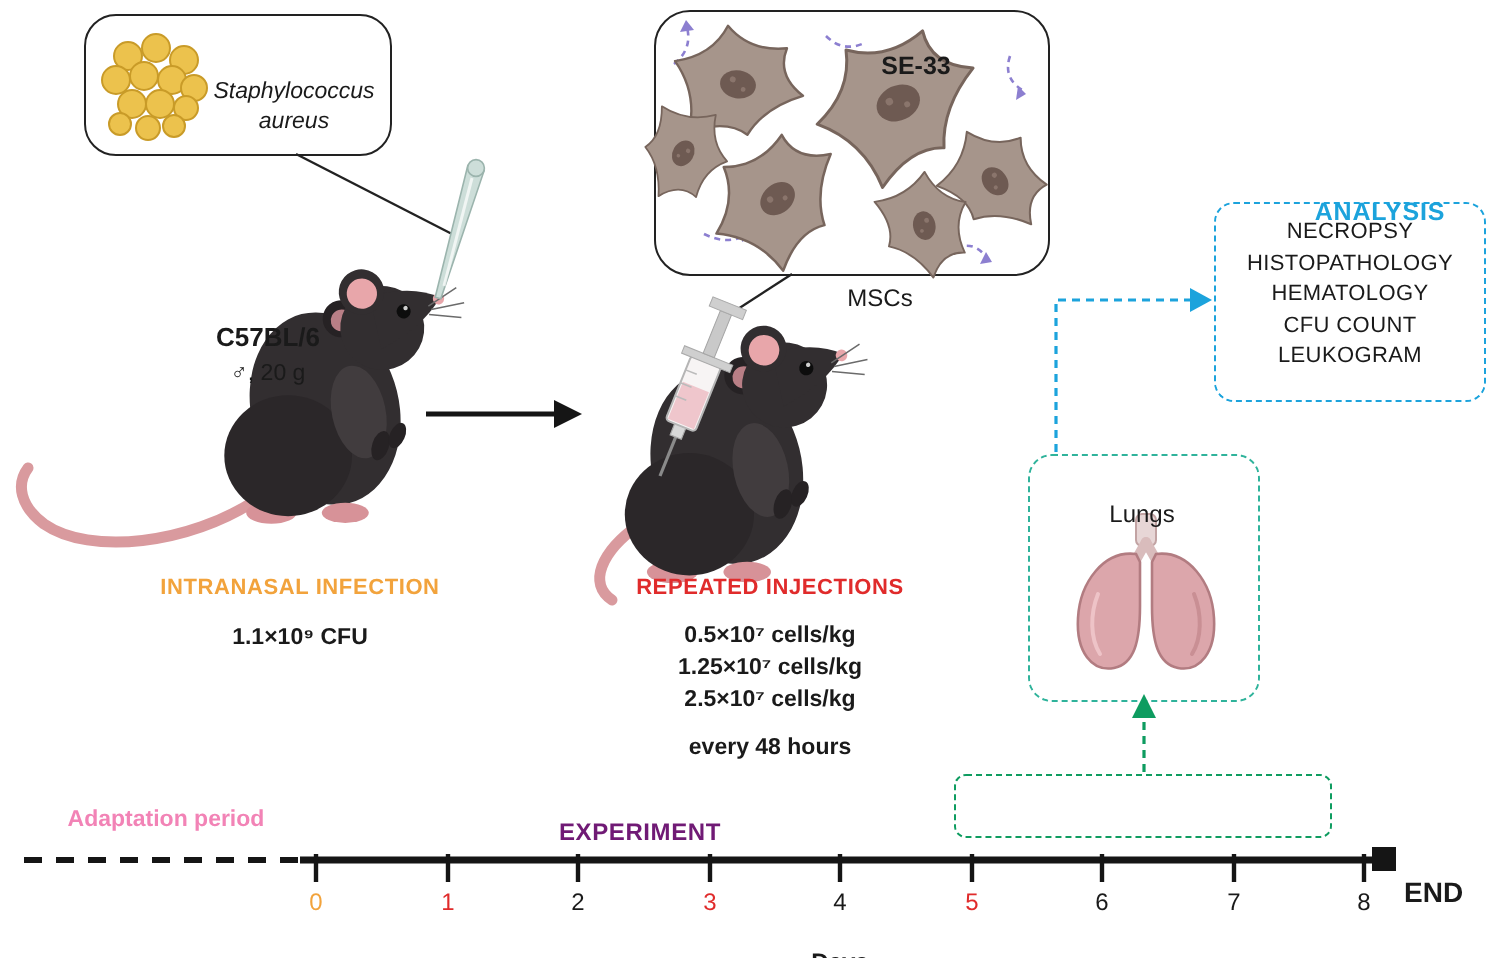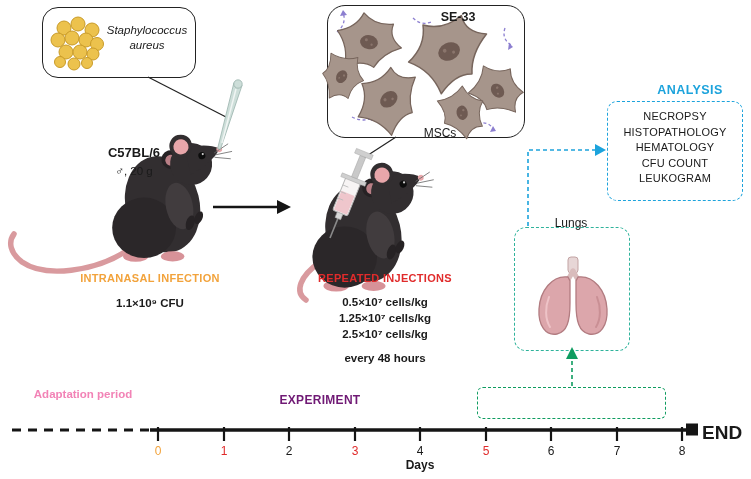--- a/index.html
+++ b/index.html
@@ -6,42 +6,42 @@
   #canvas{
     position:relative;width:751px;height:479px;background:#ffffff;
     font-family:"Liberation Sans", sans-serif;color:#1a1a1a;overflow:hidden;
   }
   .abs{position:absolute;}
   .box{position:absolute;background:#fff;z-index:1;}
   .solid-box{border:1.5px solid #222;}
   .round16{border-radius:16px;}
   .round18{border-radius:18px;}
   svg.art{position:absolute;left:0;top:0;z-index:3;pointer-events:none;}
-  .txt{position:absolute;z-index:4;}
+  .txt{position:absolute;z-index:4;margin-top:16px;}
   .center{text-align:center;}
   .bold{font-weight:bold;}
   .italic{font-style:italic;}
   .bacteria-text{left:103px;top:23px;width:88px;font-size:11.5px;line-height:15px;}
   .bacteria-text span{display:block;}
   .se33{left:420px;top:10px;width:76px;font-size:12.5px;}
   .mscs-label{left:405px;top:126px;width:70px;font-size:12px;}
   .strain{left:86px;top:145px;width:96px;font-size:13px;}
   .sexweight{left:86px;top:165px;width:96px;font-size:11.5px;}
   .proc-label{font-size:11px;letter-spacing:.3px;}
   .dose-text{font-size:11.5px;line-height:16px;}
   .lungs-box{left:514px;top:227px;width:114px;height:122px;border:1.6px dashed #2FB39B;border-radius:12px;z-index:1;background:transparent;}
-  .lungs-label{left:514px;top:216px;width:114px;font-size:12px;}
+  .lungs-label{left:514px;top:234px;width:114px;font-size:12px;}
   .analysis-title{left:640px;top:83px;width:100px;font-size:12.5px;letter-spacing:.4px;}
   .analysis-box{left:607px;top:101px;width:136px;height:100px;border:1.6px dashed #1CA3DC;border-radius:10px;z-index:1;background:transparent;padding-top:7px;box-sizing:border-box;}
   .analysis-item{font-size:11px;line-height:15.5px;text-align:center;letter-spacing:.2px;}
   .sample-box{left:477px;top:387px;width:187px;height:30px;border:1.6px dashed #0E9C60;border-radius:6px;z-index:1;background:transparent;}
   .sample-label{left:477px;top:394px;width:187px;font-size:11.5px;letter-spacing:.3px;}
   .adaptation{left:12px;top:388px;width:142px;font-size:11.5px;}
   .experiment{left:240px;top:393px;width:160px;font-size:12px;letter-spacing:.3px;}
-  .end-label{left:702px;top:422px;font-size:19px;}
+  .end-label{left:702px;top:422px;font-size:14px;}
   .days-label{left:380px;top:458px;width:80px;font-size:12px;}
   .day{position:absolute;top:444px;transform:translateX(-50%);font-size:12px;z-index:4;}
 </style>
 </head>
 <body>
 
 <div id="canvas">
 
   <div class="box solid-box round16" style="left:42px;top:7px;width:152px;height:69px;"></div>
   <div class="box solid-box round18" style="left:327px;top:5px;width:196px;height:131px;"></div>

